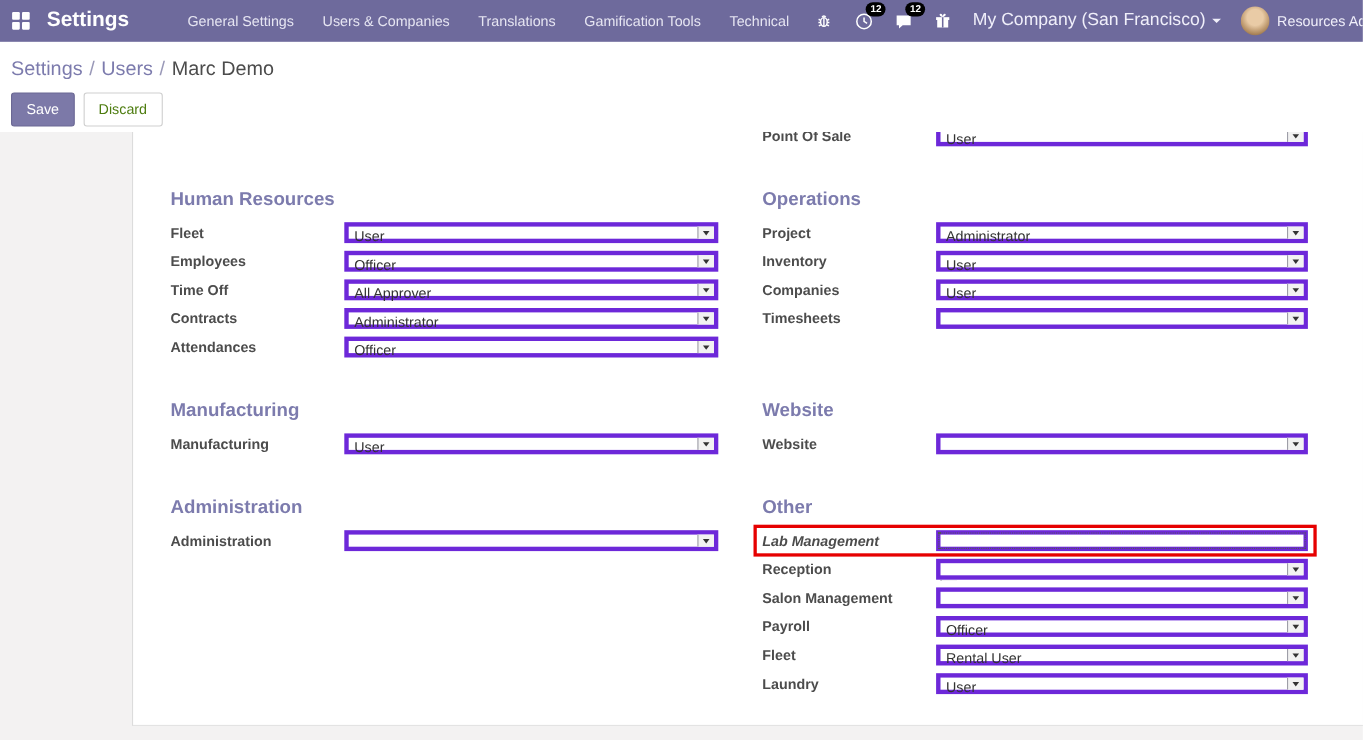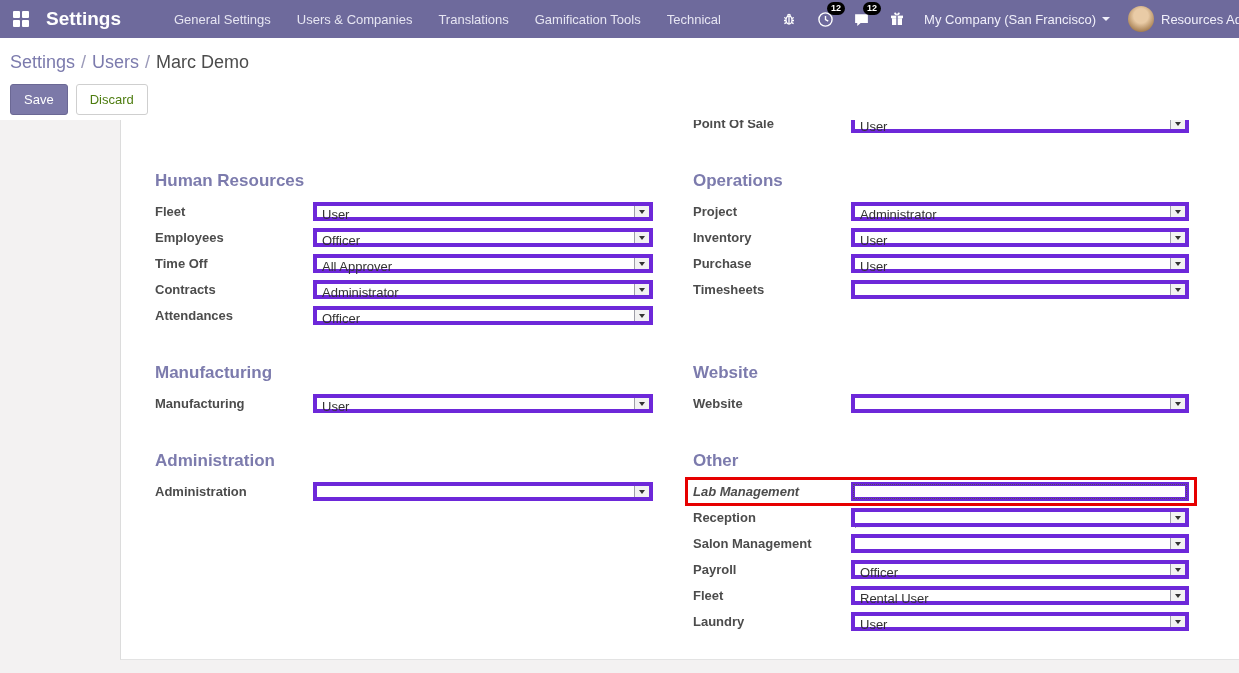--- a/index.html
+++ b/index.html
@@ -23,21 +23,21 @@
   .nav-menu-item {
     padding:0 13px; font-size:13px; color:#e6e5f2; height:100%;
     display:flex; align-items:center; cursor:pointer; white-space:nowrap;
   }
   .nav-right { margin-left:auto; display:flex; align-items:center; gap:18px; height:100%; padding-left:10px; }
   .nav-icon-btn { position:relative; width:18px; height:18px; cursor:pointer; display:flex; align-items:center; justify-content:center; }
   .nav-badge {
     position:absolute; top:-8px; right:-11px; background:#000000; color:#fff;
     font-size:9px; font-weight:700; line-height:1; padding:2px 4px; border-radius:8px;
   }
-  .company-switcher { display:flex; align-items:center; gap:6px; font-size:13px; color:#f0effa; cursor:pointer; white-space:nowrap; }
+  .company-switcher { display:flex; align-items:center; gap:6px; font-size:16px; color:#f0effa; cursor:pointer; white-space:nowrap; }
   .caret-down { width:0; height:0; border:4px solid transparent; border-top:4px solid #f0effa; margin-top:4px; }
   .user-menu { display:flex; align-items:center; gap:7px; cursor:pointer; height:100%; overflow:hidden; }
   .avatar {
     width:26px; height:26px; border-radius:50%; flex:none;
     background:radial-gradient(circle at 50% 38%, #e9cba6 35%, #b08a5e 70%, #6d4a2f 100%);
   }
   .user-name { font-size:13px; color:#f0effa; white-space:nowrap; width:78px; overflow:hidden; }
 
   
   .control-panel { background:#fff; padding:12px 10px 0 10px; height:82px; }
@@ -223,21 +223,21 @@
         <div class="field-row">
           <label class="field-label">Inventory</label>
           <div class="o-select">
             <span class="select-value">User</span>
             <span class="select-arrow">
                 <span class="tri"></span>
               </span>
           </div>
         </div>
         <div class="field-row">
-          <label class="field-label">Purchase</label>
+          <label class="field-label">Companies</label>
           <div class="o-select">
             <span class="select-value">User</span>
             <span class="select-arrow">
                 <span class="tri"></span>
               </span>
           </div>
         </div>
         <div class="field-row">
           <label class="field-label">Timesheets</label>
           <div class="o-select">

